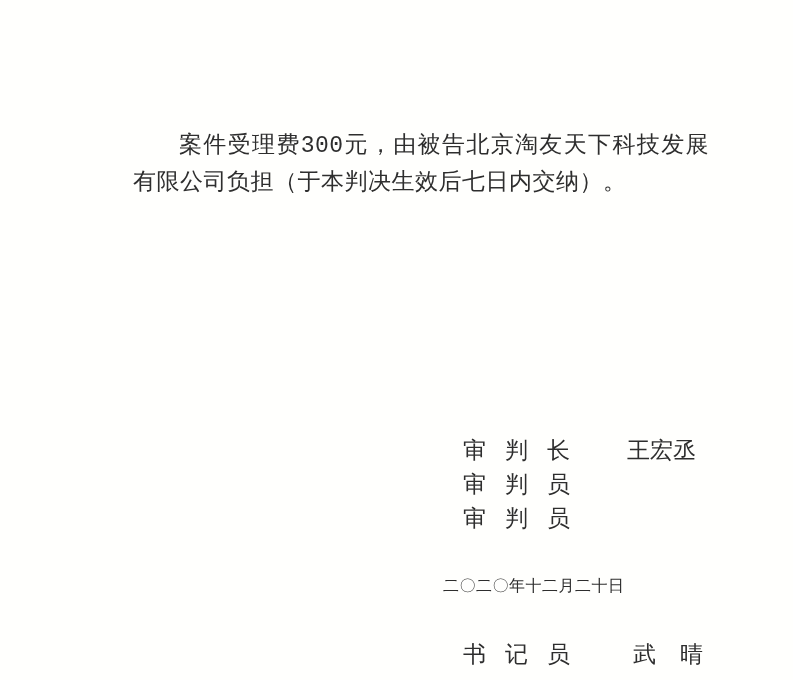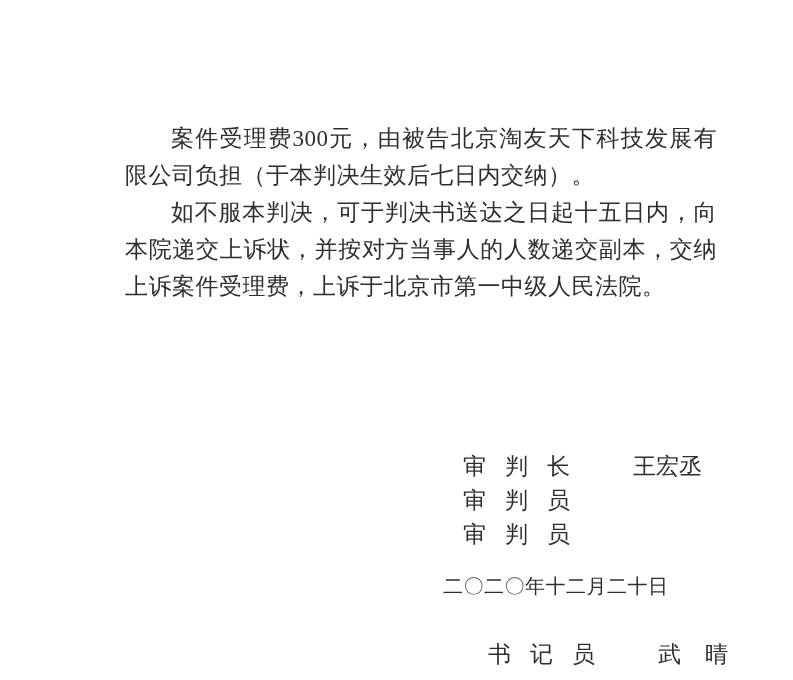--- a/index.html
+++ b/index.html
@@ -21,80 +21,79 @@
     left: 125px;
     top: 120px;
     width: 592px;
     font-size: 23px;
     line-height: 37px;
     text-align: justify;
     text-justify: inter-ideograph;
     letter-spacing: 0.5px;
   }
   .body-text p {
-    margin: 0;
+    margin: 8px;
     text-indent: 2em;
+    font-family: Liberation Mono, monospace;
   }
   .sig-block {
     position: absolute;
     left: 463px;
     top: 434px;
     font-size: 23px;
-    margin-top: 16px;
   }
   .sig-row {
     position: relative;
     width: 280px;
     height: 34px;
     line-height: 34px;
   }
   .sig-title {
     position: absolute;
     left: 0;
     letter-spacing: 19px;
     white-space: nowrap;
   }
   .sig-name {
     position: absolute;
-    left: 170px;
+    left: 164px;
     white-space: nowrap;
   }
   .date-line {
     position: absolute;
     left: 443px;
     top: 572px;
-    font-size: 20px;
+    font-size: 16px;
     line-height: 28px;
     letter-spacing: 0.5px;
     white-space: nowrap;
   }
   .clerk-row {
     position: absolute;
-    left: 488px;
+    left: 463px;
     top: 638px;
     width: 280px;
     height: 34px;
     line-height: 34px;
     font-size: 23px;
   }
   .clerk-name {
     position: absolute;
     left: 170px;
     letter-spacing: 24px;
     white-space: nowrap;
   }
 </style>
 </head>
 <body>
 
 <div class="page">
 
   <div class="body-text">
     <p>案件受理费300元，由被告北京淘友天下科技发展有限公司负担（于本判决生效后七日内交纳）。</p>
-    <p>如不服本判决，可于判决书送达之日起十五日内，向本院递交上诉状，并按对方当事人的人数递交副本，交纳上诉案件受理费，上诉于北京市第一中级人民法院。</p>
   </div>
 
   <div class="sig-block">
     <div class="sig-row">
       <span class="sig-title">审判长</span>
       <span class="sig-name">王宏丞</span>
     </div>
     <div class="sig-row">
       <span class="sig-title">审判员</span>
     </div>

